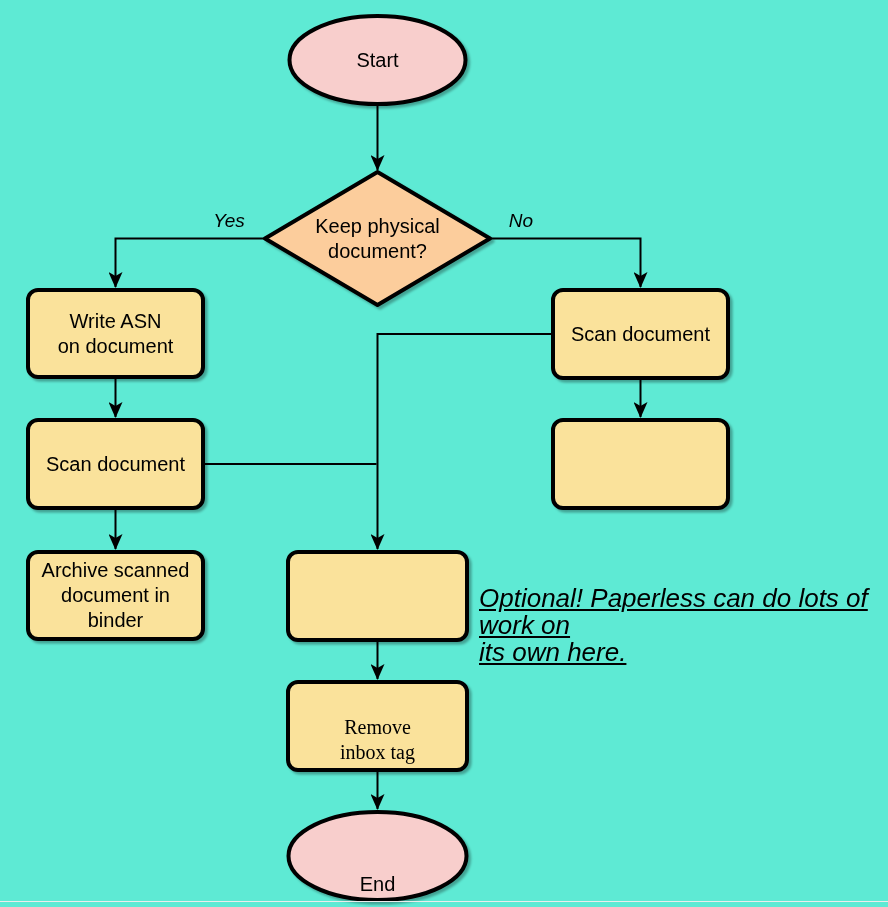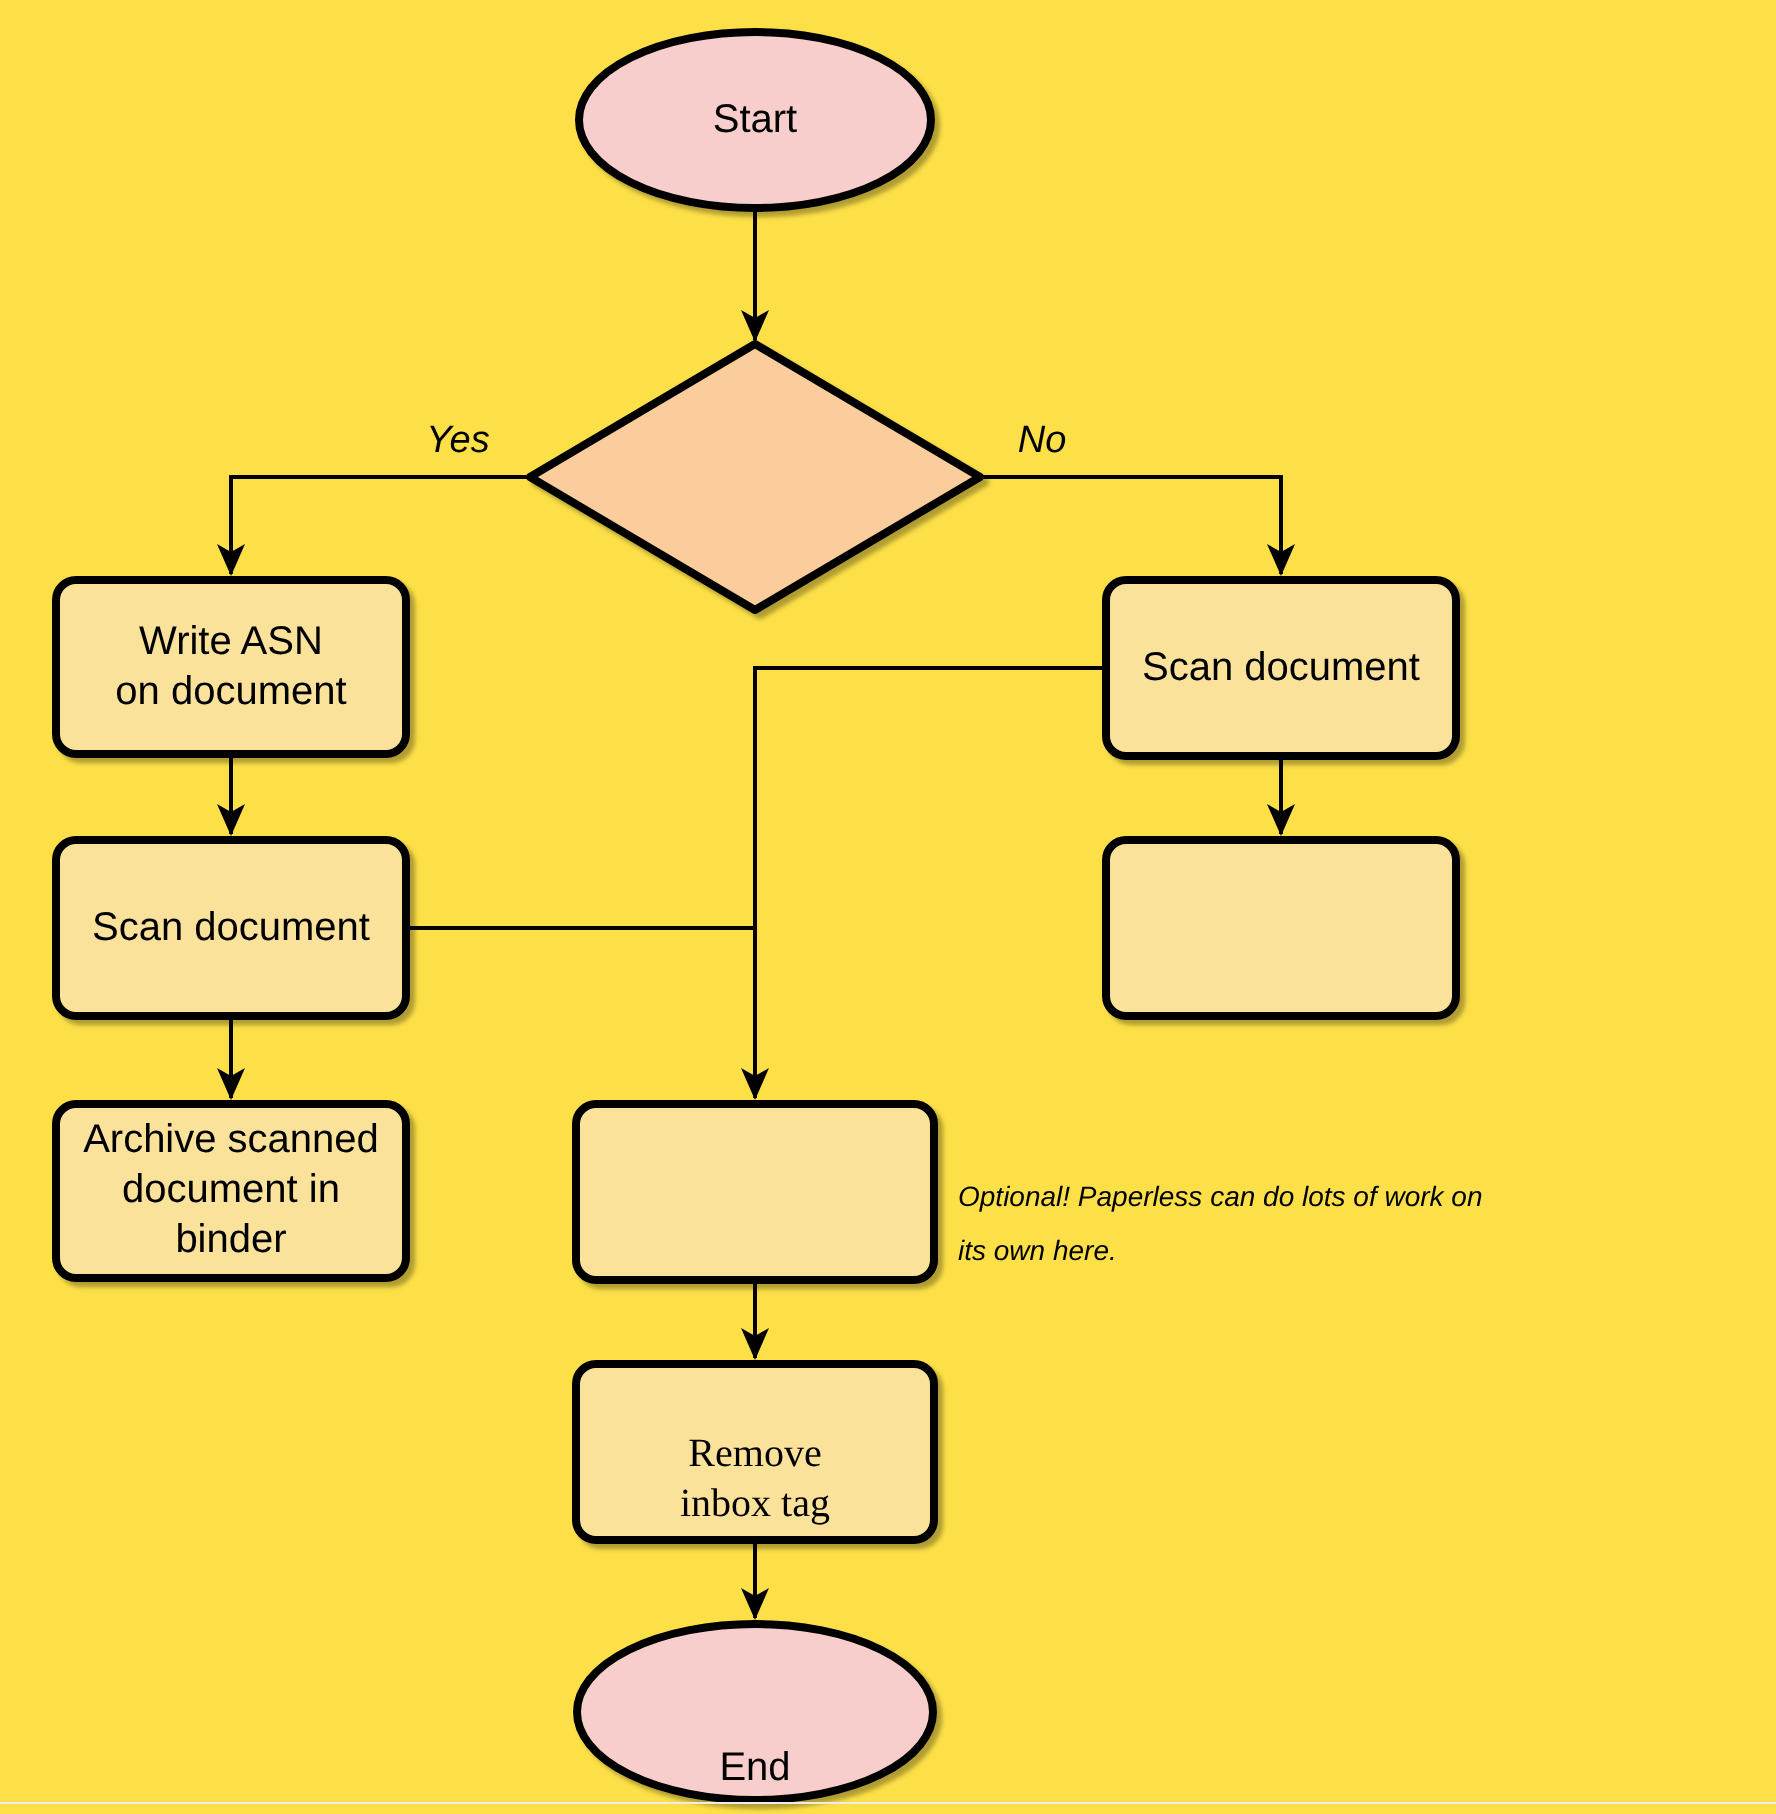--- a/index.html
+++ b/index.html
@@ -1,20 +1,20 @@
 <!DOCTYPE html>
 <html><head>
 <meta charset="utf-8">
 <style>
   html, body { margin: 0; padding: 0; background: #ffffff; }
   .canvas {
     position: relative;
     width: 888px;
     height: 907px;
-    background: #fde047;
+    background: #5eead4;
     font-family: "Liberation Sans", sans-serif;
     overflow: hidden;
   }
   .edges-svg {
     position: absolute;
     left: 0; top: 0;
     width: 888px; height: 907px;
   }
   .node-label {
     position: absolute;
@@ -36,25 +36,26 @@
     font-size: 19px;
     color: #000000;
     pointer-events: none;
     font-style: italic;
   }
   .note {
     position: absolute;
     left: 479px;
     top: 585px;
     width: 404px;
-    font-size: 14px;
+    font-size: 26px;
     line-height: 27px;
     font-style: italic;
     white-space: pre-line;
     color: #000000;
+    text-decoration: underline;
   }
   .bottom-hairline {
     position: absolute;
     left: 0;
     top: 901px;
     width: 888px;
     height: 1px;
     background: #ececec;
   }
 </style>
@@ -91,20 +92,22 @@
     <rect x="28" y="552" width="175" height="87" rx="10" ry="10" stroke="#000" stroke-width="4" filter="url(#shadow)" fill="#FAE29B"></rect>
     <rect x="553" y="290" width="175" height="88" rx="10" ry="10" stroke="#000" stroke-width="4" filter="url(#shadow)" fill="#FAE29B"></rect>
     <rect x="553" y="420" width="175" height="88" rx="10" ry="10" stroke="#000" stroke-width="4" filter="url(#shadow)" fill="#FAE29B"></rect>
     <rect x="288" y="552" width="179" height="88" rx="10" ry="10" stroke="#000" stroke-width="4" filter="url(#shadow)" fill="#FAE29B"></rect>
     <rect x="288" y="682" width="179" height="88" rx="10" ry="10" stroke="#000" stroke-width="4" filter="url(#shadow)" fill="#FAE29B"></rect>
     <ellipse cx="377.5" cy="856" rx="89" ry="44" stroke="#000" stroke-width="4" filter="url(#shadow)" fill="#F8CECC"></ellipse>
   </svg>
 
   <div class="node-label" style="left:289px; top:16px; width:177px; height:88px;">Start</div>
 
+  <div class="node-label" style="left:265px; top:172px; width:225px; height:133px;">Keep physical
+document?</div>
 
   <div class="node-label" style="left:28px; top:290px; width:175px; height:87px;">Write ASN
 on document</div>
 
   <div class="node-label" style="left:28px; top:420px; width:175px; height:88px;">Scan document</div>
 
   <div class="node-label" style="left:28px; top:552px; width:175px; height:87px;">Archive scanned
 document in
 binder</div>
 

